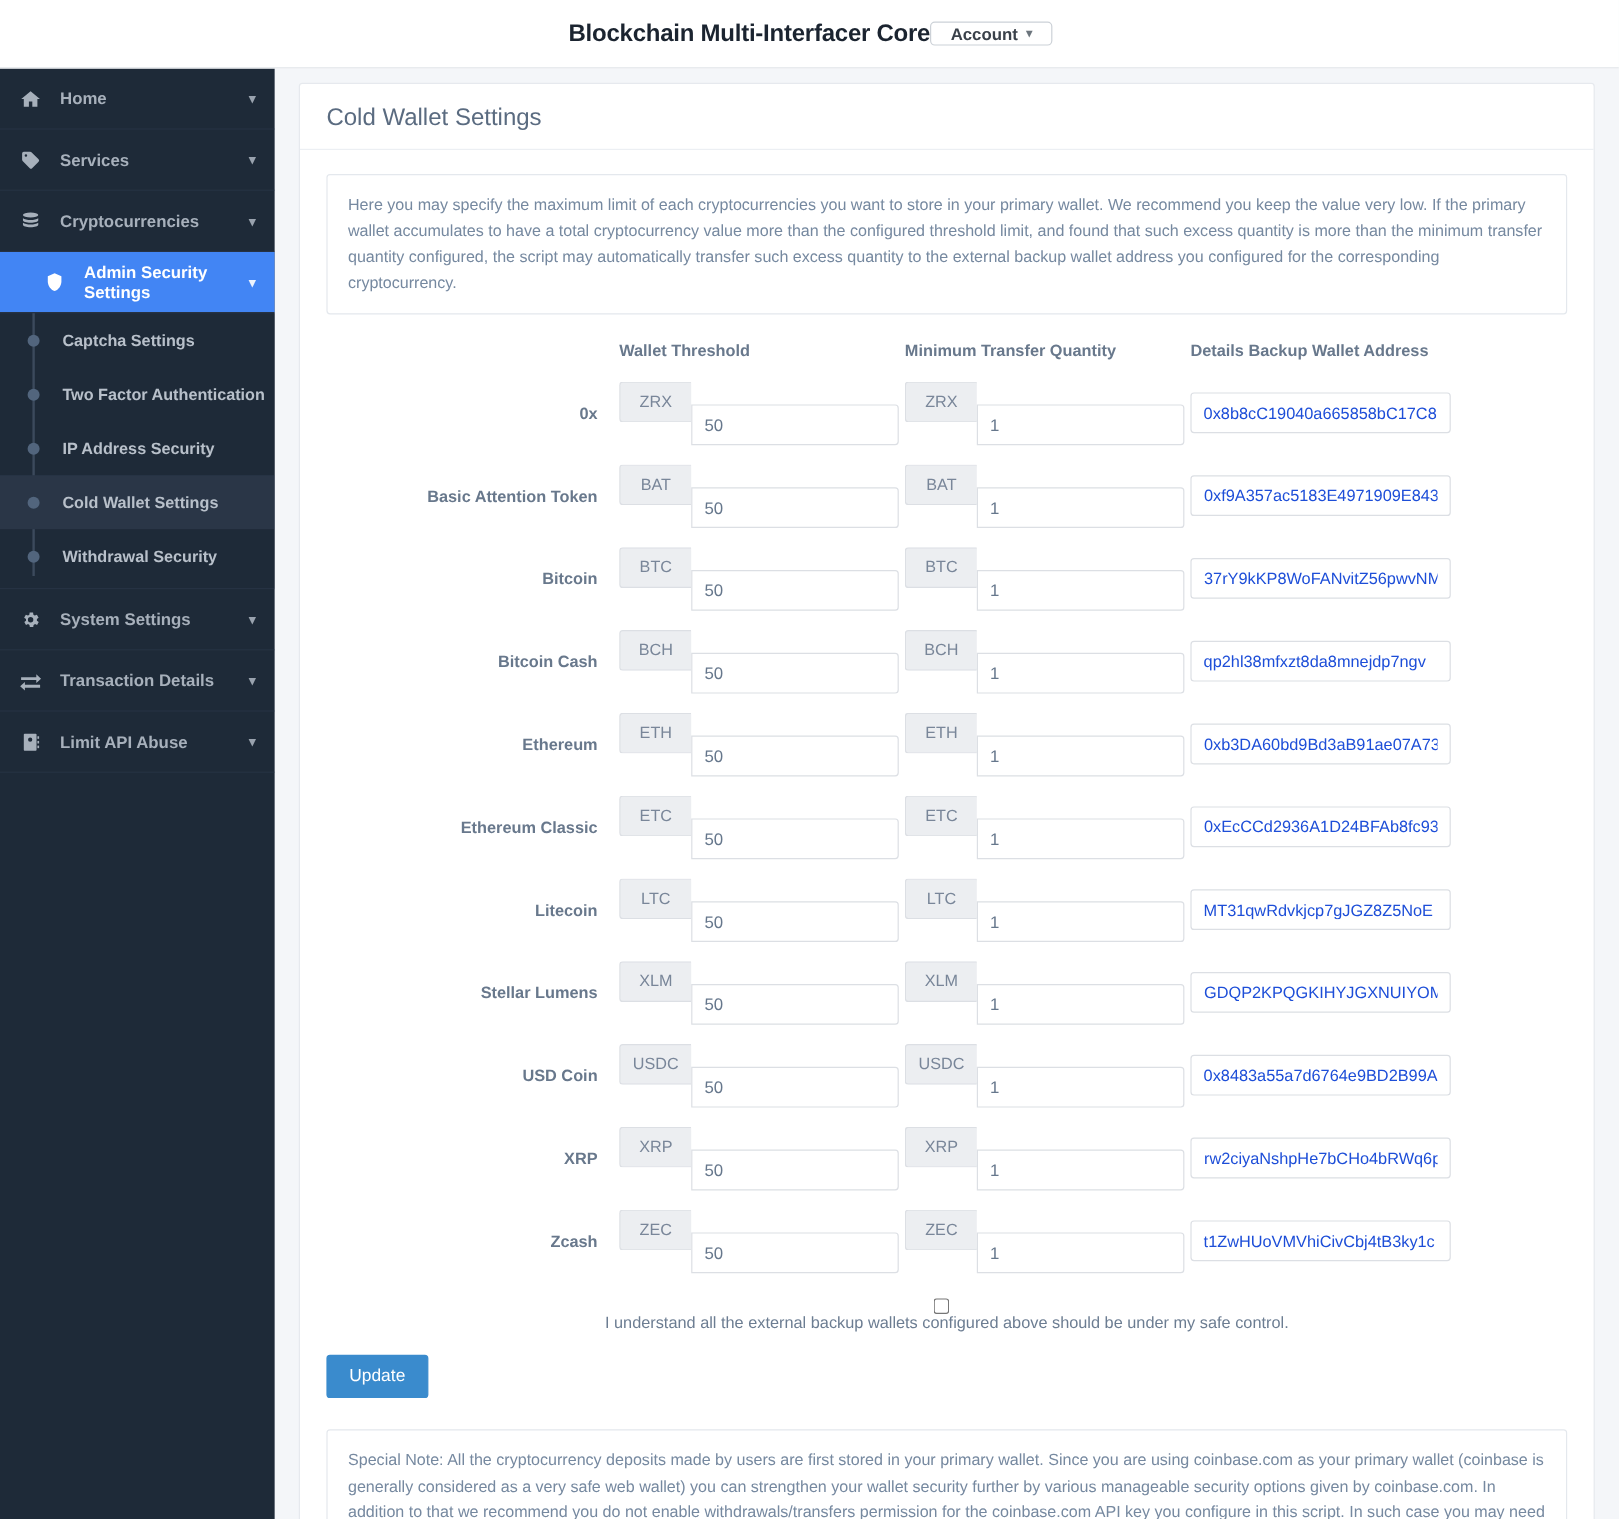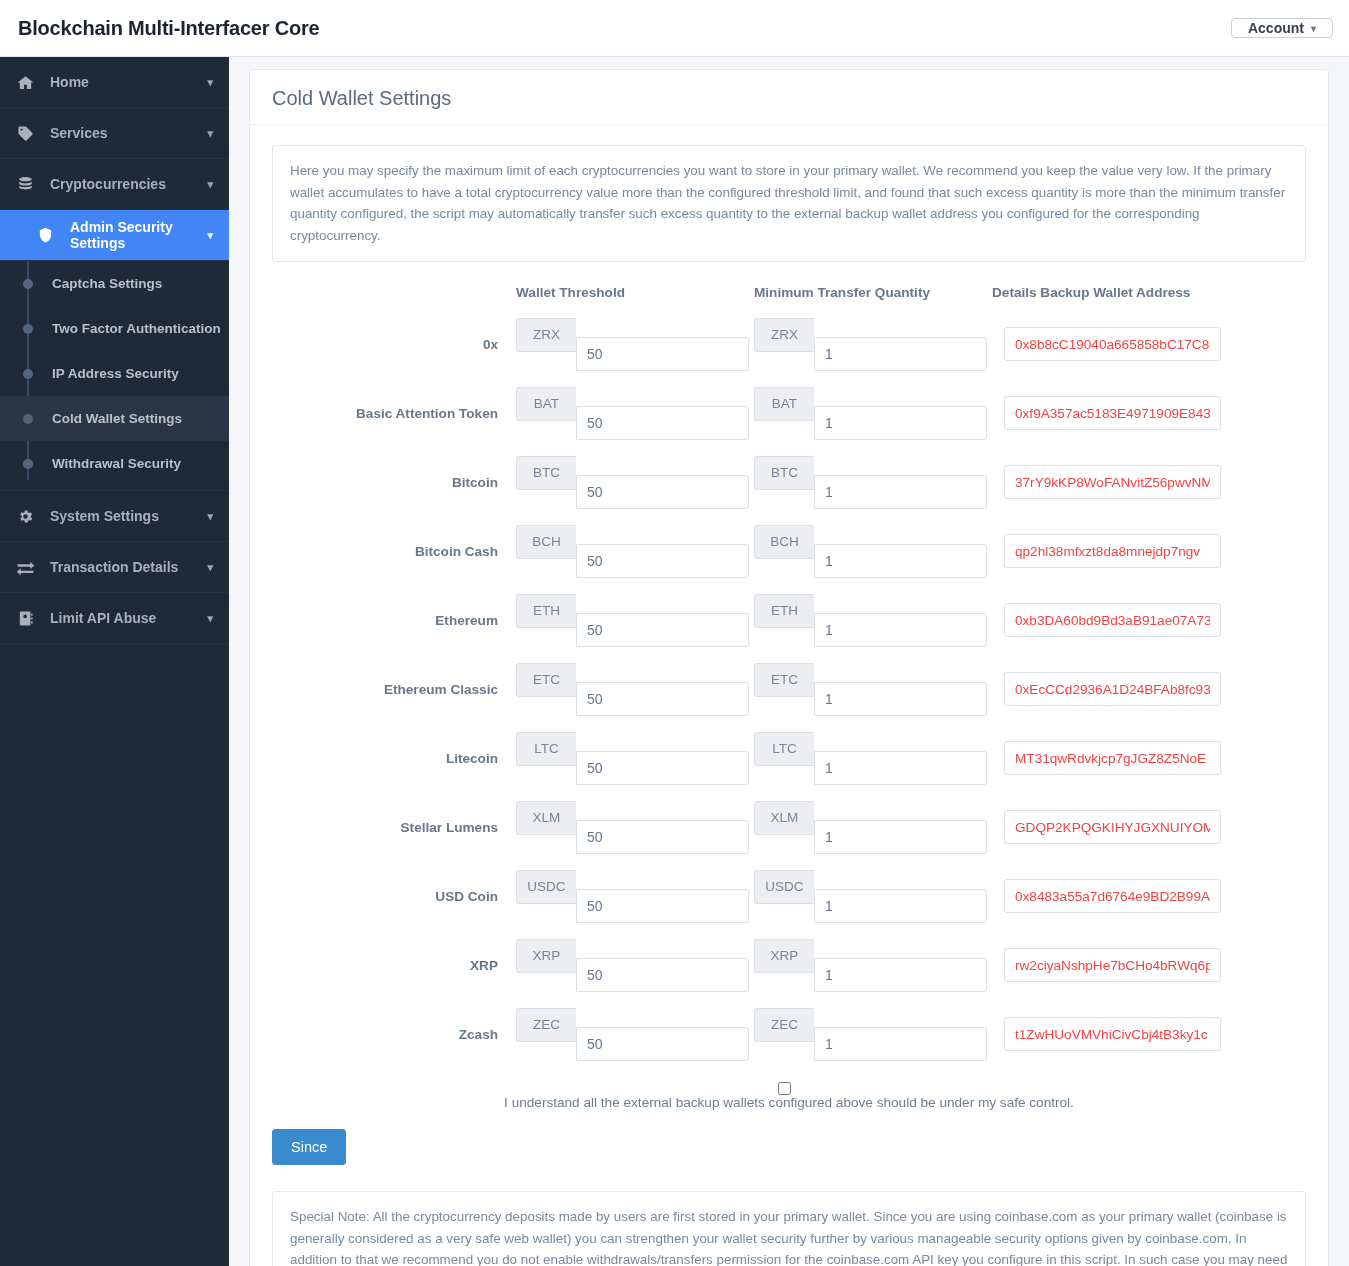--- a/index.html
+++ b/index.html
@@ -7,21 +7,21 @@
     width: 1349px;
     height: 1266px;
     background: #f4f6f9;
     font-family: "Liberation Sans", sans-serif;
     overflow: hidden;
   }
   
   .topbar {
     position: absolute; top: 0; left: 0; width: 1349px; height: 57px;
     background: #ffffff; border-bottom: 1px solid #e3e6ea;
-    display: flex; align-items: center; justify-content: space-between;
+    display: flex; align-items: center; justify-content: center;
     padding: 0 16px 0 18px; z-index: 20;
   }
   .brand {
     font-size: 20px; font-weight: bold; color: #1b2430; letter-spacing: -0.2px;
   }
   .account-btn {
     border: 1px solid #ccd1d7; background: #fff; border-radius: 4px;
     padding: 1px 16px; font-size: 14px; font-weight: bold; color: #3a414a;
     display: flex; align-items: center; gap: 7px; cursor: pointer;
   }
@@ -107,22 +107,22 @@
   }
   .igroup input {
     flex: 1; height: 34px; border: 1px solid #dcdfe4; border-radius: 0 3px 3px 0;
     padding: 0 10px; font-size: 14px; color: #66778c;
     font-family: "Liberation Sans", sans-serif; outline: none; min-width: 0;
     background: #fff;
     margin-top: 19px;
   }
   input.addr {
     width: 217px; height: 34px; border: 1px solid #dcdfe4; border-radius: 3px;
-    padding: 0 10px; font-size: 13.6px; color: #ef4444;
-    font-family: "Liberation Sans", sans-serif; outline: none; background: #fff; margin-left: 12px;
+    padding: 0 10px; font-size: 13.6px; color: #1d4ed8;
+    font-family: "Liberation Sans", sans-serif; outline: none; background: #fff;
   }
   .chk-row { display: flex; align-items: center; padding: 5px 0 2px 0; flex-direction: column; }
   .chk-row input { width: 13px; height: 13px; margin: 0 9px 0 0; cursor: pointer; }
   .chk-row label { font-size: 13.6px; color: #6c7d92; cursor: pointer; }
   .btn-update {
     margin-top: 17px; background: #3a8bcd; border: 1px solid #3a8bcd;
     color: #fff; font-size: 14.5px; padding: 9px 18px; border-radius: 3px;
     cursor: pointer; font-family: "Liberation Sans", sans-serif;
   }
   .notebox {
@@ -438,21 +438,21 @@
               <td><input class="addr" type="text" value="t1ZwHUoVMVhiCivCbj4tB3ky1c" style=""></td>
             </tr>
           </tbody>
       </table>
 
       <div class="chk-row">
         <input type="checkbox" id="consent" style="">
         <label for="consent">I understand all the external backup wallets configured above should be under my safe control.</label>
       </div>
 
-      <button class="btn-update">Since</button>
+      <button class="btn-update">Update</button>
 
       <div class="notebox">Special Note: All the cryptocurrency deposits made by users are first stored in your primary wallet. Since you are using coinbase.com as your primary wallet (coinbase is generally considered as a very safe web wallet) you can strengthen your wallet security further by various manageable security options given by coinbase.com. In addition to that we recommend you do not enable withdrawals/transfers permission for the coinbase.com API key you configure in this script. In such case you may need to manually process user withdrawal requests. Anyway if you must want the withdrawals to be automated, your API key may need to have transfer permission. In this case, the exposure of the API related details to public/hacker can cause a major threat to the assets of your primary wallet. To prevent any major cryptocurrency asset loss in a very unfortunate event of a server hack, the above feature to backup your excess currency in an external secure wallet is very much useful. This will make sure, even in the worst case your server is completely hacked/exposed (due to a weak hosting infrastructure or any other reason), you still can limit your loss as the maximum you can lose from your primary wallet is what it then contains after the automated periodic excess asset transfer to your secure backup wallet. It is a very innovative feature introduced by us to safeguard our customers from extreme hacking loss (which is unforntunately very common in general cryptocurrency industry), and we highly recommend you enable this feature and configure the threshold level low.</div>
     </div>
   </div>
 
   <div class="card about-card">
     <div class="about-head">About</div>
   </div>
 </div>
 

